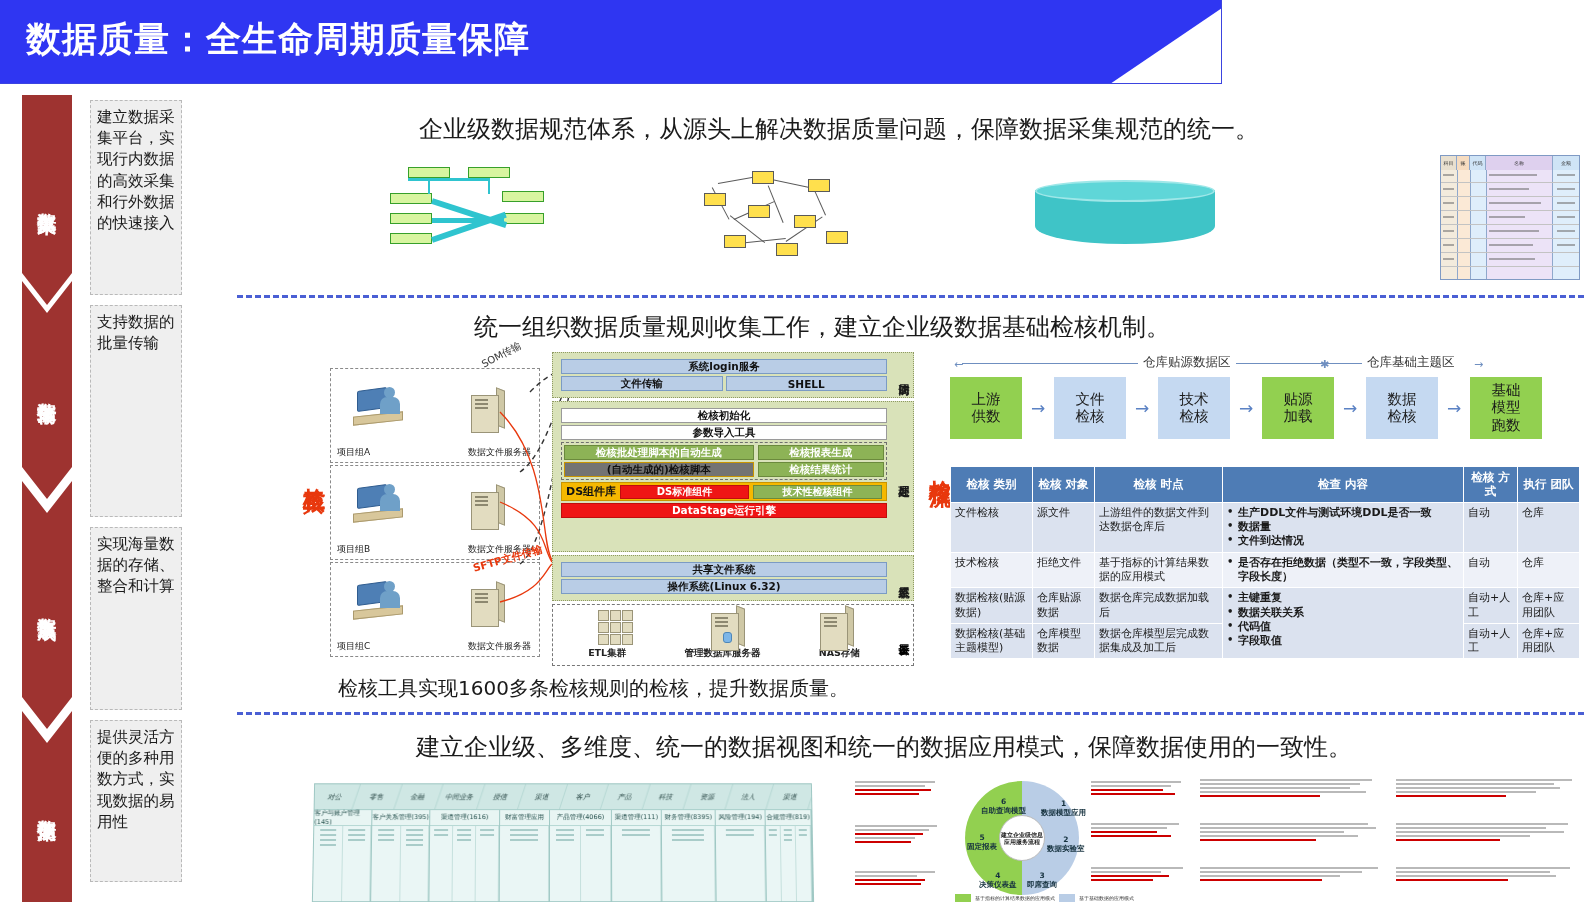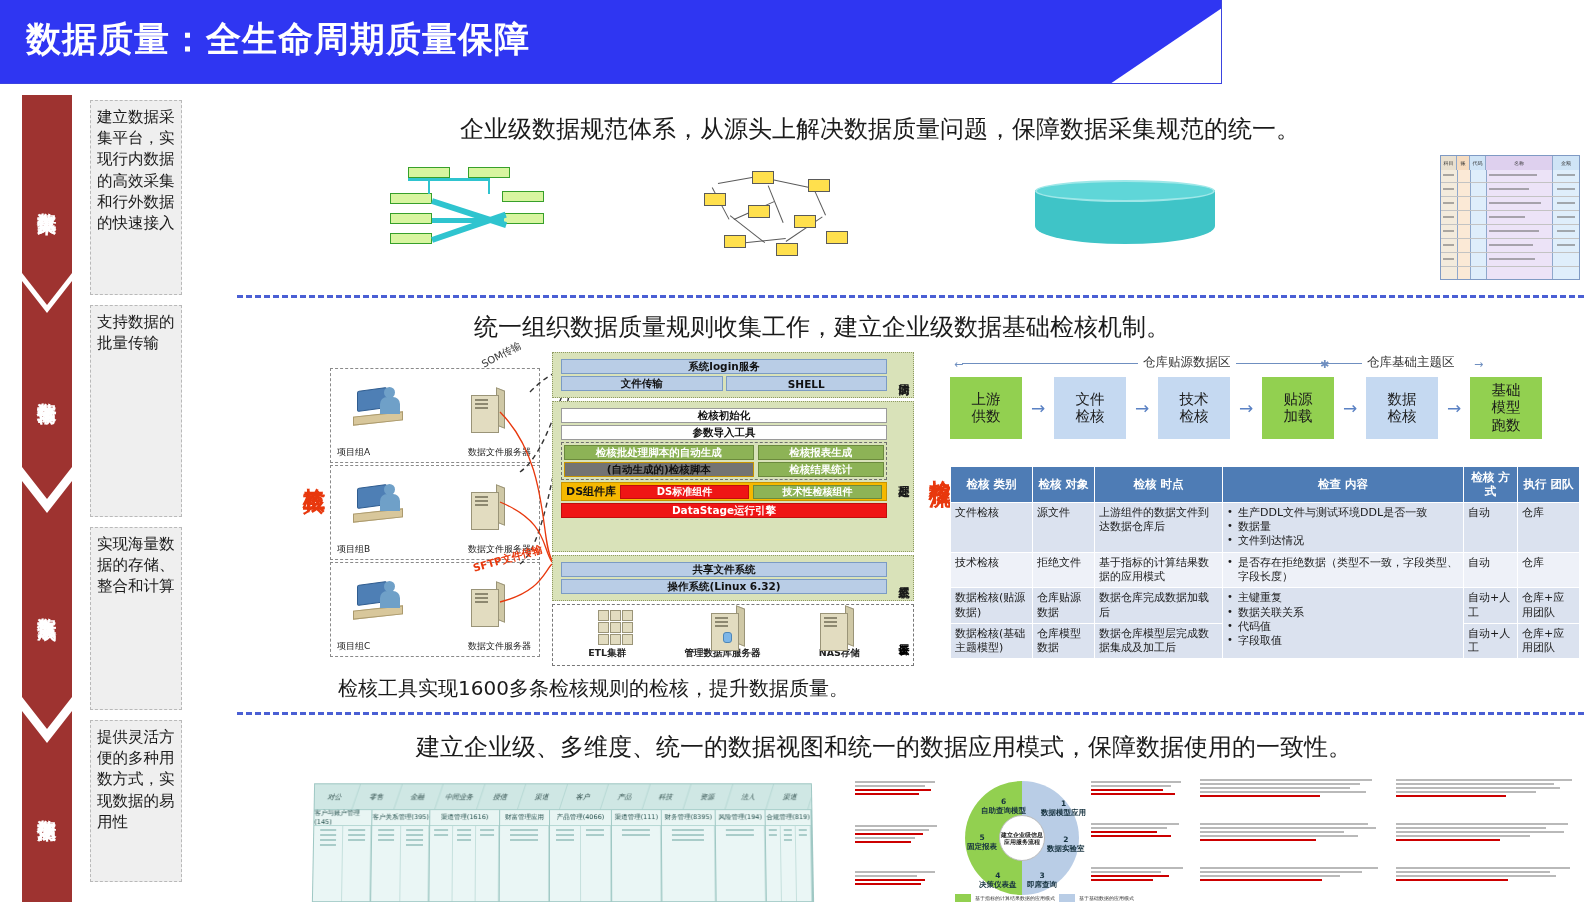--- a/index.html
+++ b/index.html
@@ -60,21 +60,21 @@
     border-top: 3px dashed #4a5fd4;
   }
   .div1 { top:295px; }
   .div2 { top:712px; }
 
   
   .headline {
     position:absolute; font-size:24px; color:#1a1a1a; white-space:nowrap;
     font-family:"DejaVu Sans","Liberation Sans",sans-serif;
   }
-  .h1 { left:460px; top:113px;text-align:center; }
+  .h1 { left:419px; top:113px;text-align:center; }
   .h2 { left:474px; top:311px; }
   .h3 { left:416px; top:731px; }
   .caption {
     position:absolute; left:338px; top:675px; font-size:20px; color:#1a1a1a; white-space:nowrap;
   }
 
   
   .s1-art { position:absolute; top:165px; }
 
   .hier { left:390px; width:170px; height:90px; }
@@ -170,21 +170,21 @@
     background:#4e7cb5; color:#fff; font-size:11.5px; font-weight:bold;
     border:1px solid #fff; padding:3px 2px; line-height:1.25; vertical-align:middle;
   }
   .tbl td {
     font-size:11px; color:#1a1a1a; border:1px solid #ffffff; padding:3px 4px;
     vertical-align:top; line-height:1.3;
   }
   .tbl tr.r-odd td { background:#dbe2ef; }
   .tbl tr.r-even td{ background:#eef1f8; }
   .tbl ul { list-style:none; }
-  .tbl li { position:relative; padding-left:11px; }
+  .tbl li { position:relative; padding-left:11px;font-weight:bold; }
   .tbl li:before { content:"•"; position:absolute; left:0; top:-1px; font-size:10px; }
 
   
   .matrix { position:absolute; left:313px; top:783px; width:500px; height:119px;
             background:#dff0ee; border:1px solid #9fc8c4; overflow:hidden; transform:perspective(700px) rotateX(3deg); }
   .matrix .mtop { display:flex; height:26px; background:#cfe7e4; border-bottom:1px solid #a8cfcb; }
   .matrix .mtop span { flex:1; border-right:1px solid #b6d8d4; font-size:7px; color:#2c4a48;
             display:flex; align-items:center; justify-content:center; transform:skewX(-18deg); }
   .matrix .mbody { display:flex; height:93px; }
   .matrix .grp { border-right:1.5px solid #9fc8c4; display:flex; flex-direction:column; }

